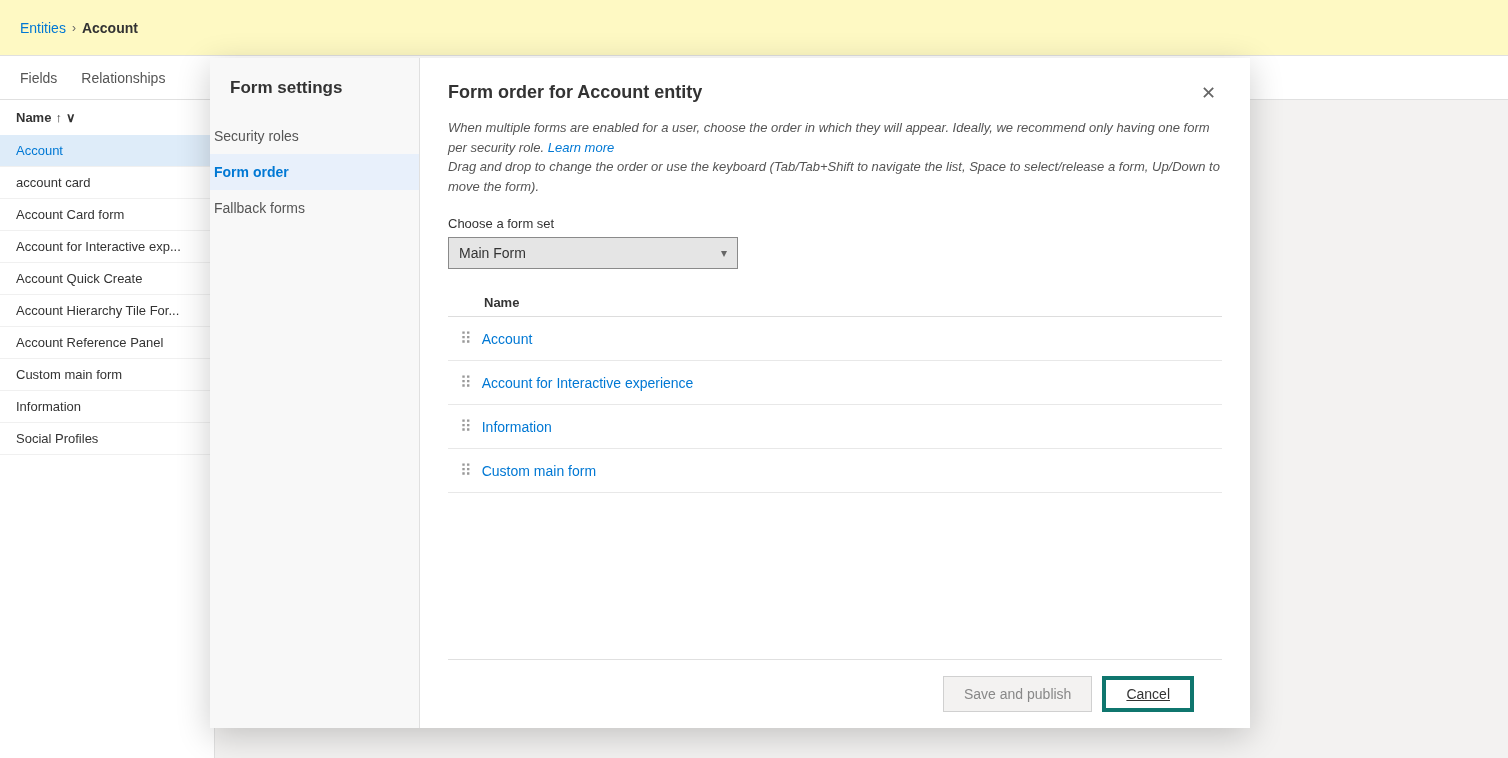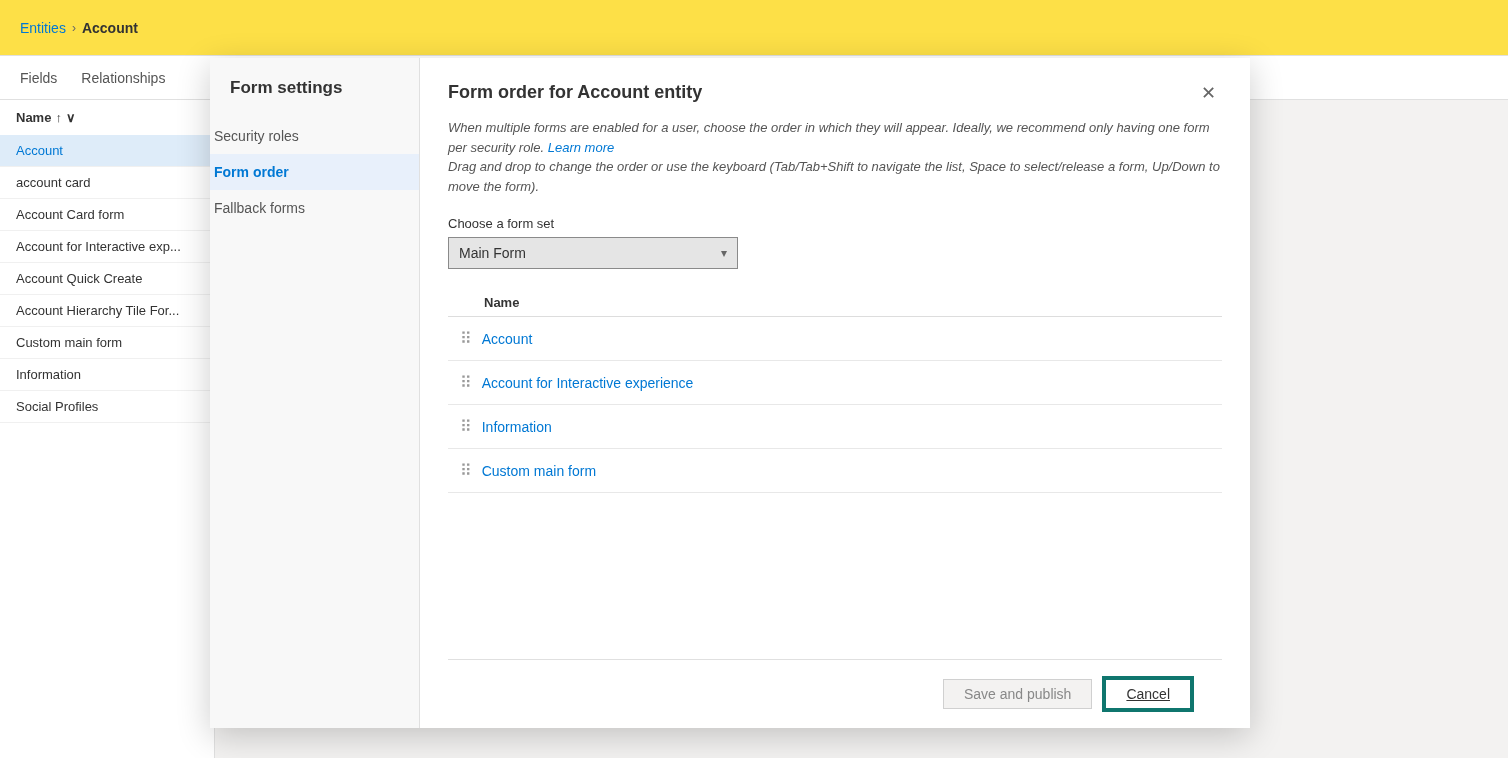--- a/index.html
+++ b/index.html
@@ -17,21 +17,21 @@
     .page-bg {
       position: absolute;
       top: 0; left: 0; right: 0; bottom: 0;
       background: #f3f2f1;
     }
 
     .page-header {
       position: absolute;
       top: 0; left: 0; right: 0;
       height: 56px;
-      background: #fde047;
+      background: #fef9c3;
       display: flex;
       align-items: center;
       padding: 9px 20px;
       border-bottom: 1px solid #e0e0e0;
     }
 
     .breadcrumb {
       display: flex;
       align-items: center;
       gap: 6px;
@@ -251,21 +251,20 @@
     }
 
     .form-list-row-text {
       flex: 1;
     }
 
     
     .modal-footer {
       display: flex;
       justify-content: flex-end;
-      align-items: center;
       padding: 16px 28px;
       gap: 10px;
       border-top: 1px solid #e0e0e0;
       background: #fff;
     }
 
     .btn-save {
       background: #f3f2f1;
       color: #888;
       border: 1px solid #d0d0d0;
@@ -322,20 +321,23 @@
       <span>Account Card form</span>
     </div>
     <div class="sidebar-item">
       <span>Account for Interactive exp...</span>
     </div>
     <div class="sidebar-item">
       <span>Account Quick Create</span>
     </div>
     <div class="sidebar-item">
       <span>Account Hierarchy Tile For...</span>
+    </div>
+    <div class="sidebar-item">
+      <span>Account Reference Panel</span>
     </div>
     <div class="sidebar-item">
       <span>Custom main form</span>
     </div>
     <div class="sidebar-item">
       <span>Information</span>
     </div>
     <div class="sidebar-item">
       <span>Social Profiles</span>
     </div>

